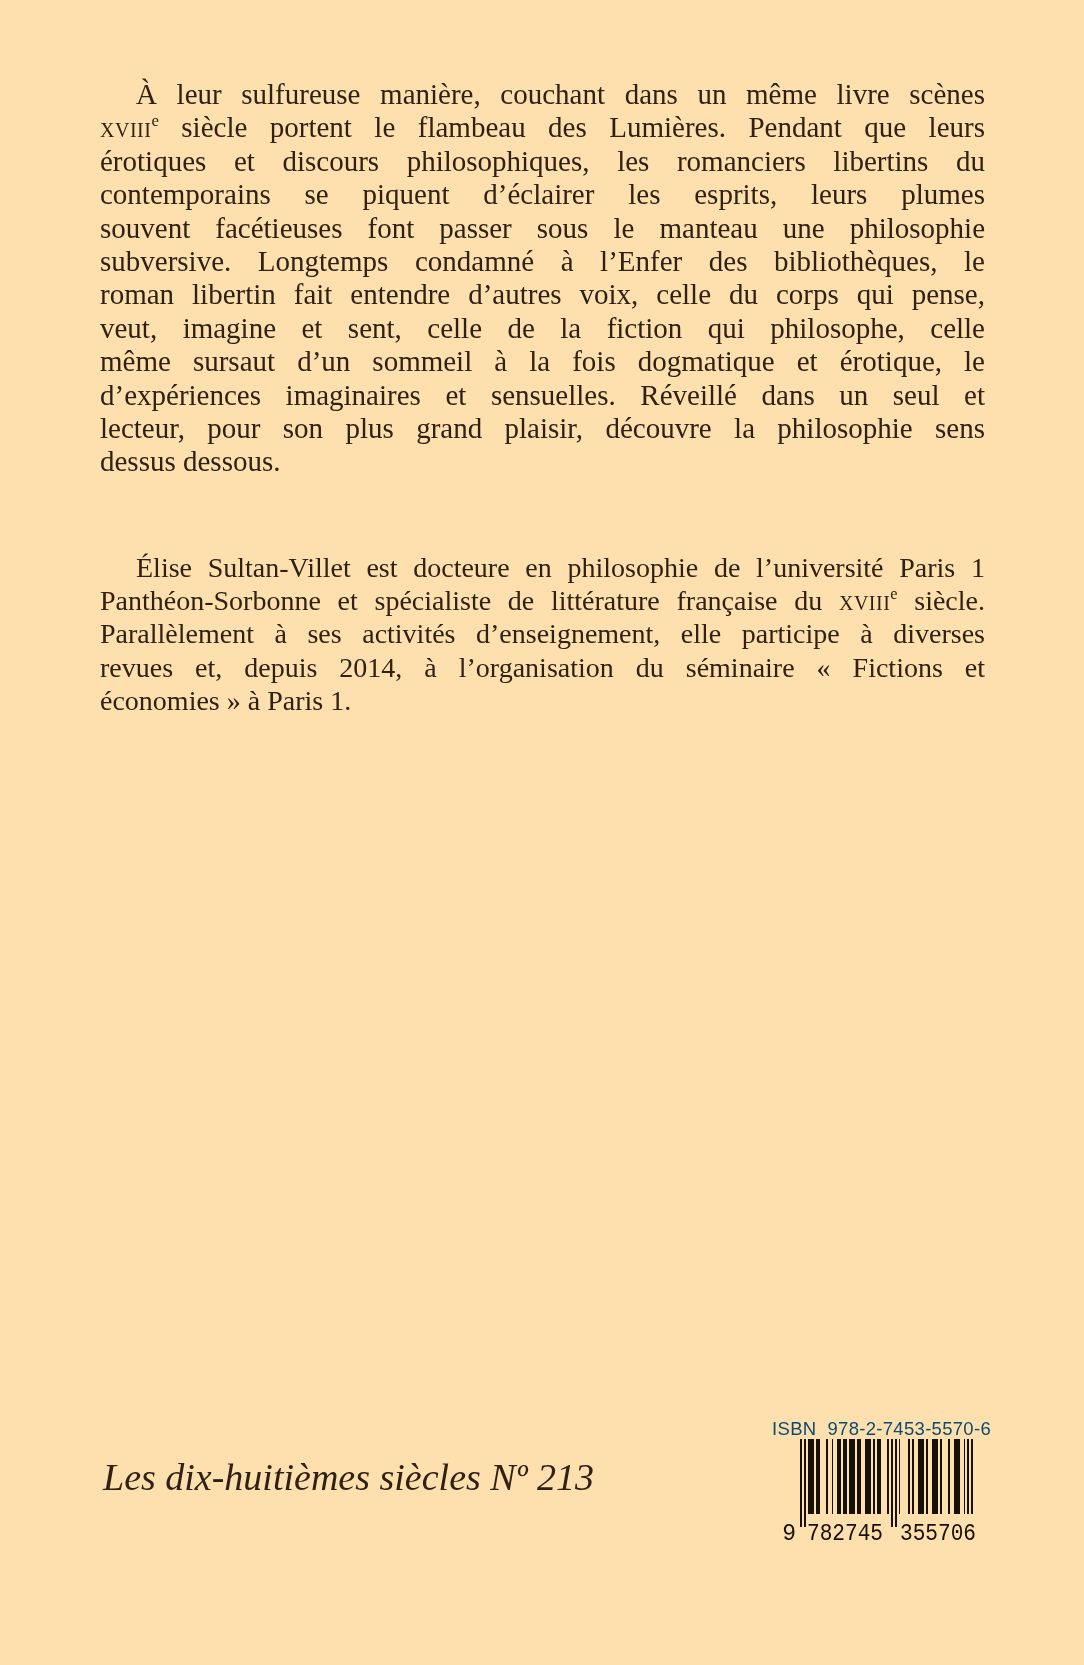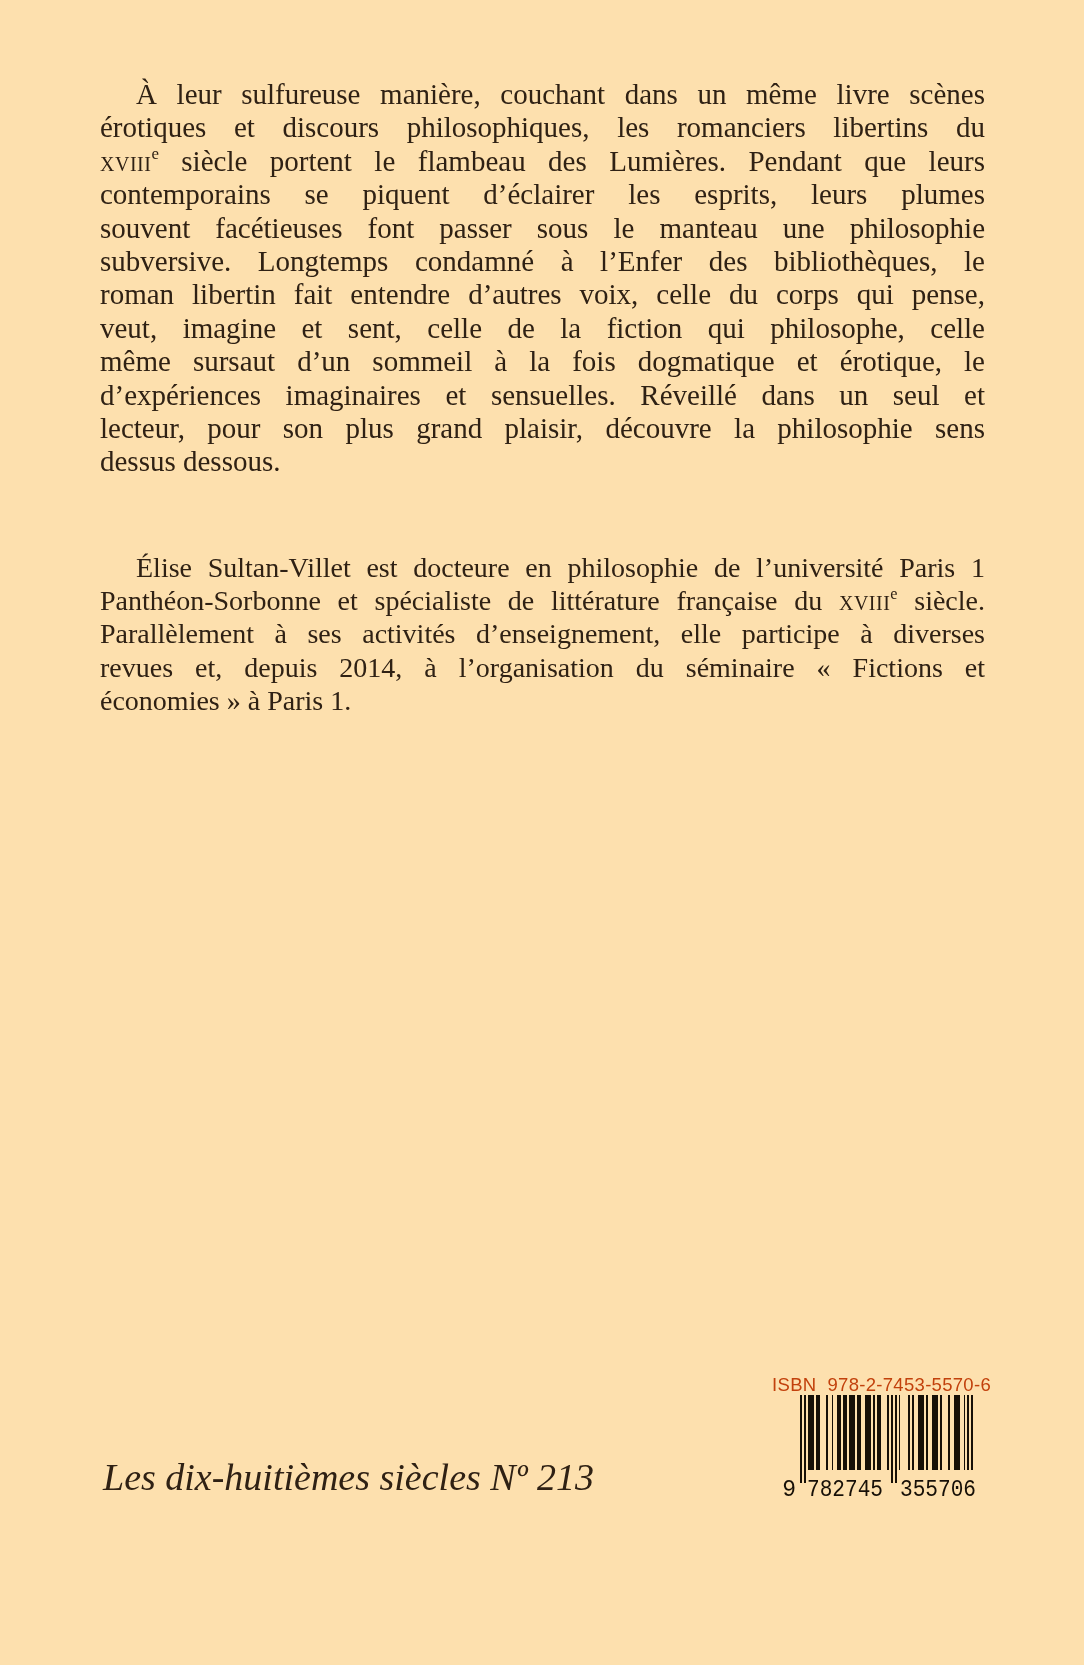--- a/index.html
+++ b/index.html
@@ -69,42 +69,43 @@
     width: 240px;
   }
   .isbn-line {
     display: flex;
     justify-content: flex-end;
     gap: 11px;
     padding-right: 4px;
     font-family: "Liberation Sans", sans-serif;
     font-size: 18.5px;
     letter-spacing: 0.3px;
-    color: #c2410c;
+    color: #0c4a6e;
     height: 23px;
     align-items: flex-end;
     line-height: 1;
+    margin-top: 44px;
   }
   .ean-svg {
     display: block;
     margin-top: 1px;
   }
   .ean-svg text {
     font-family: "Liberation Mono", monospace;
   }
 </style>
 </head>
 <body>
 
 <div class="cover">
 
   <div class="synopsis">
       <div class="tline"><span>À leur sulfureuse manière, couchant dans un même livre scènes</span></div>
+      <div class="tline"><span class="sc">xviii</span><sup>e</sup><span> siècle portent le flambeau des Lumières. Pendant que leurs</span></div>
       <div class="tline"><span>érotiques et discours philosophiques, les romanciers libertins du</span></div>
-      <div class="tline"><span class="sc">xviii</span><sup>e</sup><span> siècle portent le flambeau des Lumières. Pendant que leurs</span></div>
       <div class="tline"><span>contemporains se piquent d’éclairer les esprits, leurs plumes</span></div>
       <div class="tline"><span>souvent facétieuses font passer sous le manteau une philosophie</span></div>
       <div class="tline"><span>subversive. Longtemps condamné à l’Enfer des bibliothèques, le</span></div>
       <div class="tline"><span>roman libertin fait entendre d’autres voix, celle du corps qui pense,</span></div>
       <div class="tline"><span>veut, imagine et sent, celle de la fiction qui philosophe, celle</span></div>
       <div class="tline"><span>même sursaut d’un sommeil à la fois dogmatique et érotique, le</span></div>
       <div class="tline"><span>d’expériences imaginaires et sensuelles. Réveillé dans un seul et</span></div>
       <div class="tline"><span>lecteur, pour son plus grand plaisir, découvre la philosophie sens</span></div>
       <div class="tline is-last"><span>dessus dessous.</span></div>
     </div>

